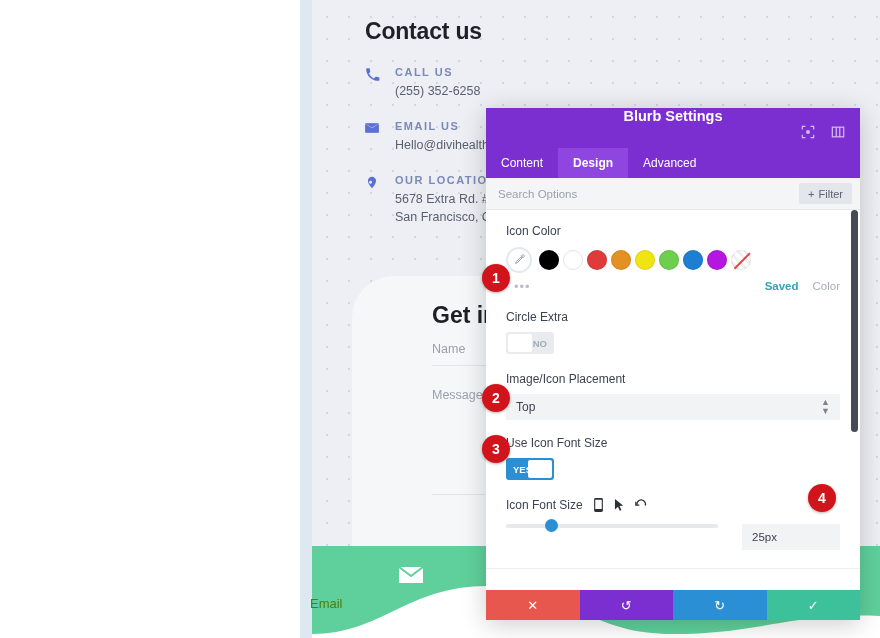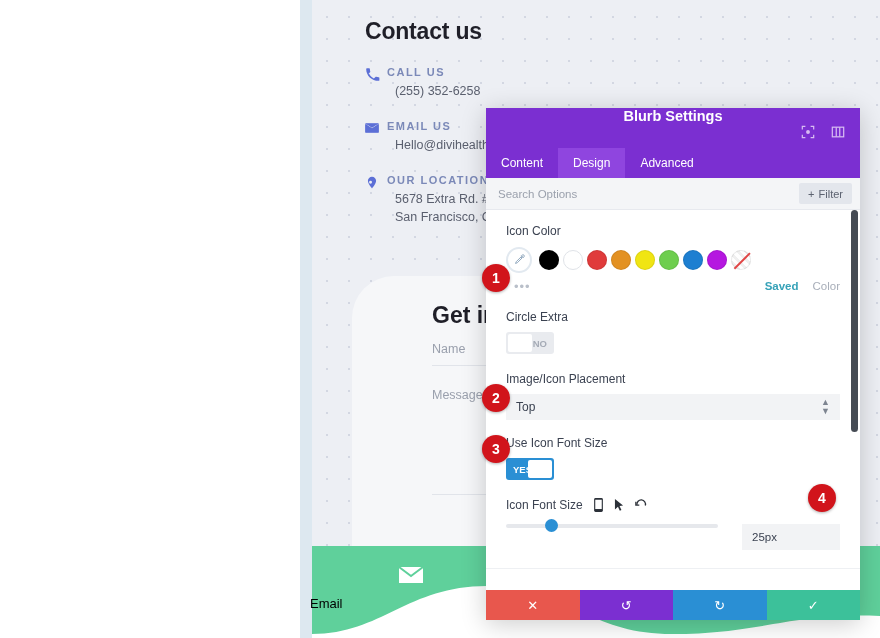--- a/index.html
+++ b/index.html
@@ -31,21 +31,21 @@
   .contact-heading {
     position: absolute; left: 65px; top: 18px;
     font-size: 23px; font-weight: bold; color: #1f1f28; letter-spacing: -0.2px;
   }
   .contact-block { position: absolute; left: 62px; width: 420px; }
   .cb-ico {
     position: absolute; left: 0; top: 0; width: 20px; height: 20px;
     color: #5c6fd6; display: flex; align-items: center; justify-content: center;
   }
   .cb-label {
-    position: absolute; left: 25px; top: 2px;
+    position: absolute; left: 33px; top: 2px;
     font-size: 11px; font-weight: bold; letter-spacing: 1.5px;
     color: #7b89b8;
   }
   .cb-val {
     position: absolute; left: 33px; top: 20px;
     font-size: 12.5px; color: #5a5f6e;
   }
   .cb-val2 { position: absolute; left: 33px; top: 38px; font-size: 12.5px; color: #5a5f6e; }
 
   
@@ -70,21 +70,21 @@
     background: #5fd09b;
     overflow: hidden;
   }
   .wave { position: absolute; left: 0; bottom: 0; width: 568px; height: 56px; }
   .env-ico {
     position: absolute; left: 85px; top: 18px; width: 28px; height: 22px;
     color: #ffffff;
   }
   .email-lbl {
     position: absolute; left: 10px; top: 596px;
-    font-size: 13px; color: #000000; z-index: 4;
+    font-size: 13px; color: #4d7c0f; z-index: 4;
   }
 
   
   .modal {
     position: absolute; left: 486px; top: 108px; width: 374px; height: 512px;
     background: #ffffff;
     box-shadow: 0 4px 24px rgba(0,0,0,.20);
     overflow: hidden;
   }
   .m-title-bar {
@@ -93,21 +93,21 @@
   }
   .m-title { color: #fff; font-size: 14.5px; font-weight: bold; }
   .m-title-icons { margin-left: auto; display: flex; gap: 14px; align-items: center; }
   .m-ticon { width: 16px; height: 16px; color: #d8bdf2; display:flex; align-items:center; justify-content:center; }
 
   .m-tabs { height: 30px; background: #7b2fd1; display: flex; align-items: stretch; }
   .m-tab {
     padding: 0 15px; display: flex; align-items: center;
     color: #ffffff; font-size: 12px;
   }
-  .m-tab.active { background: #8f45df; }
+  .m-tab.active { background: #8f45df; font-weight: bold; }
 
   .m-search {
     height: 32px; background: #f4f5f7; display: flex; align-items: center;
     padding: 0 12px; border-bottom: 1px solid #e7e9ee; position: relative;
   }
   .m-search-ph { font-size: 11.5px; color: #9ba1ad; }
   .m-filter {
     position: absolute; right: 8px; top: 5px; height: 21px;
     background: #e3e6ec; border-radius: 2px;
     display: flex; align-items: center; gap: 4px; padding: 0 9px;

